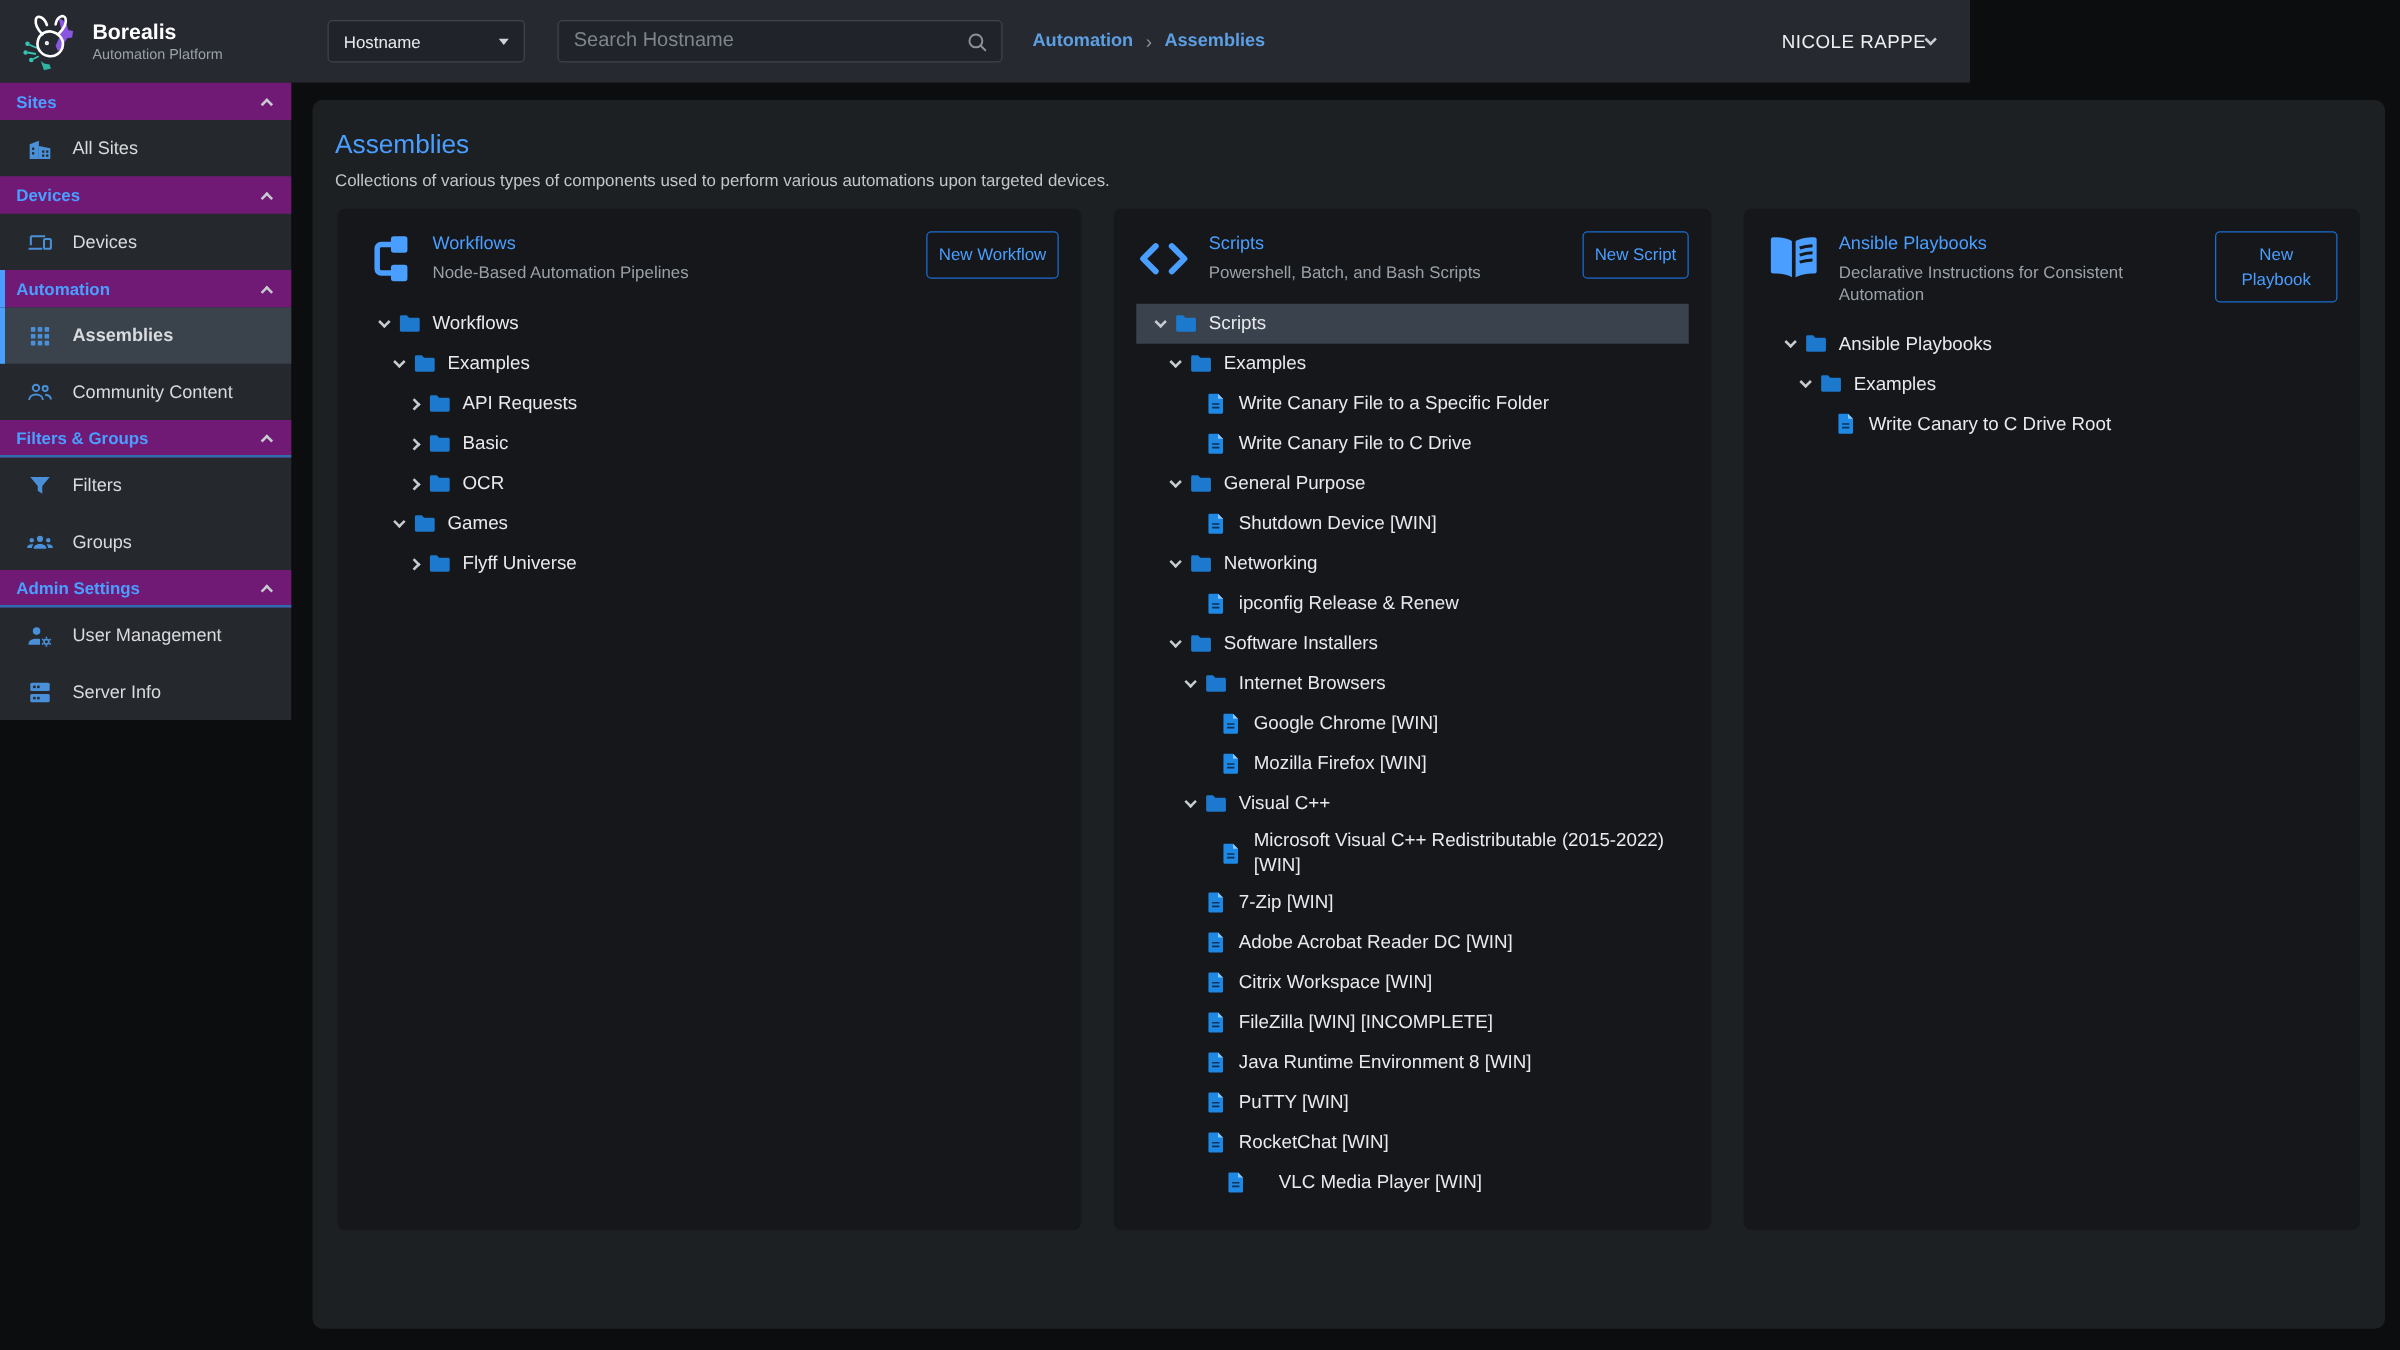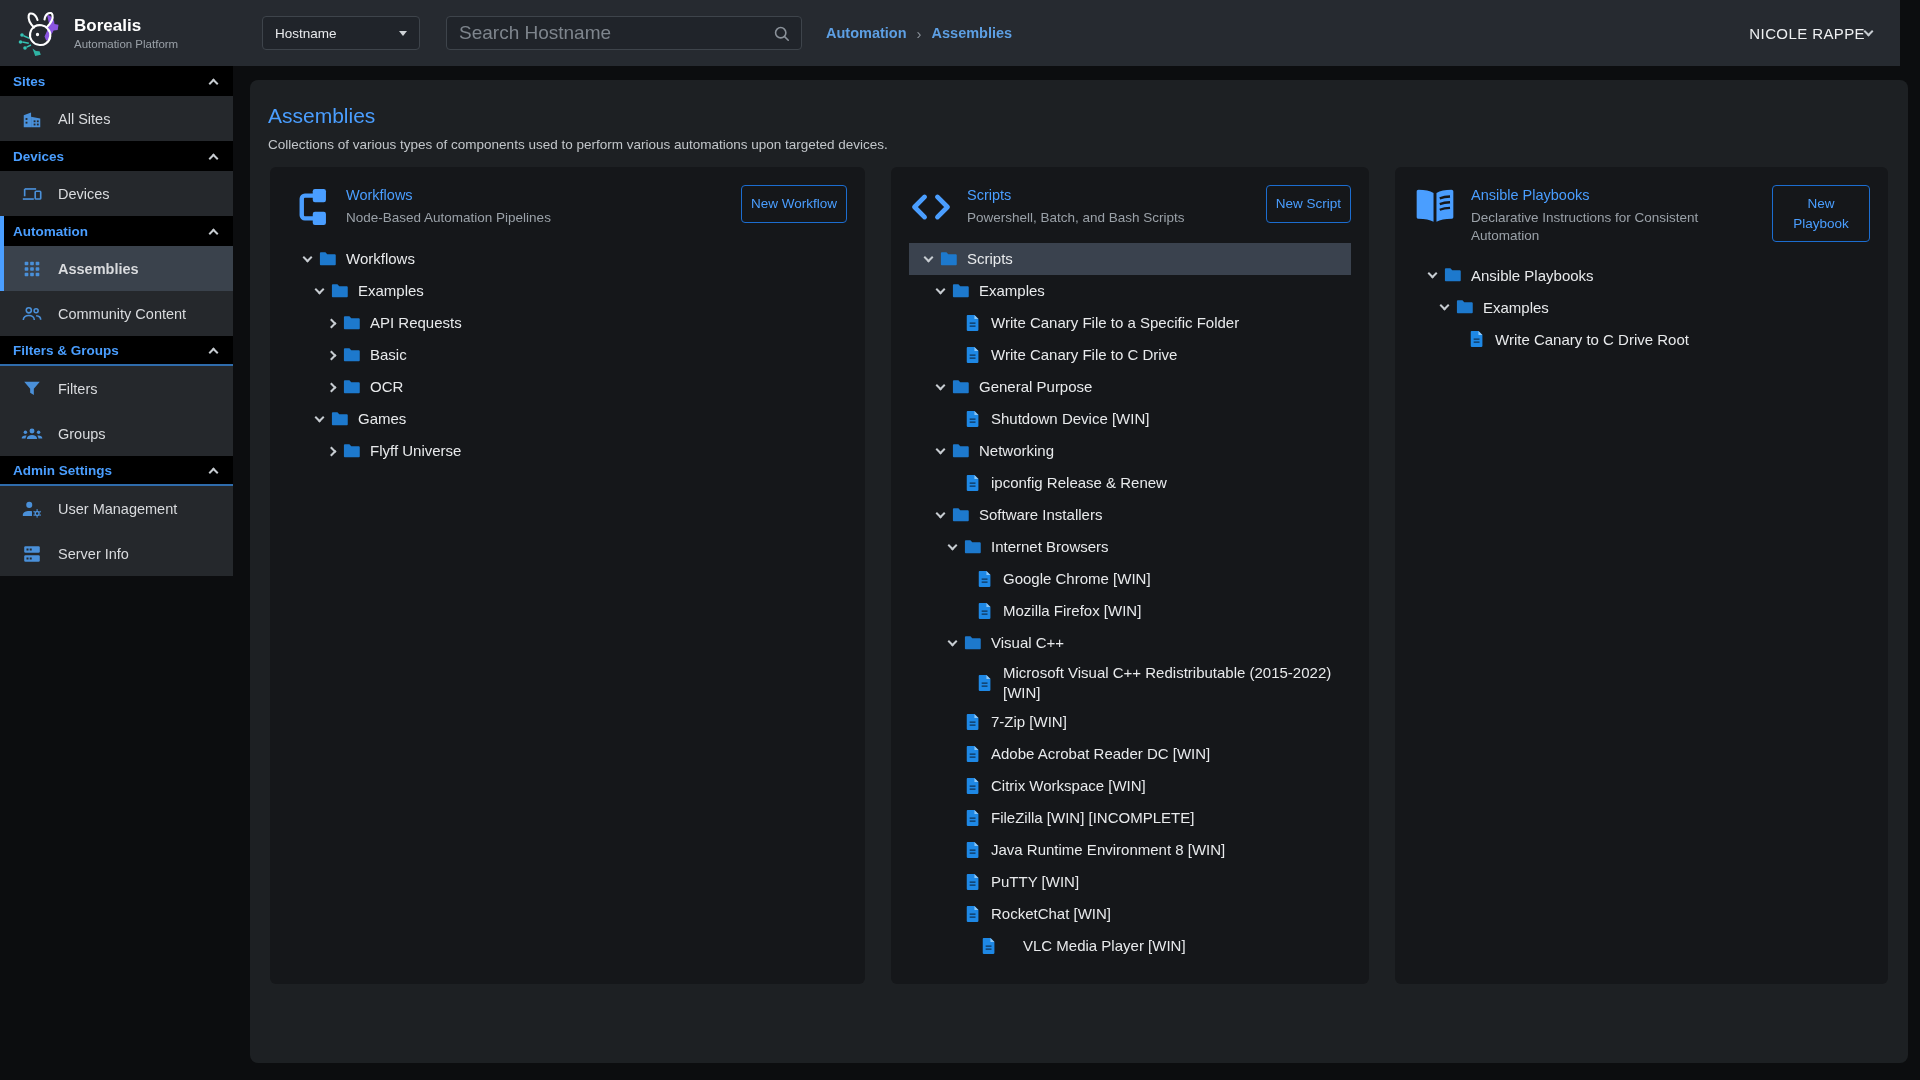--- a/index.html
+++ b/index.html
@@ -1,58 +1,58 @@
 <!DOCTYPE html>
 <html><head>
 <meta charset="utf-8">
 <style>
   * { margin:0; padding:0; box-sizing:border-box; }
   html,body { width:1920px; height:1080px; overflow:hidden; background:#0c0d0f;
               font-family:"Liberation Sans", sans-serif; }
 
   
-  .topbar { position:absolute; left:0; top:0; width:1900px; height:66px;
+  .topbar { position:absolute; left:0; top:0; width:1576px; height:66px;
             background:#262a30; display:flex; align-items:center; z-index:3; }
   .brand { width:238px; display:flex; align-items:center; gap:10px; padding-left:16px; flex-shrink:0; }
   .brand-logo { width:48px; height:48px; flex-shrink:0; }
   .brand-title { font-size:17px; font-weight:bold; color:#ffffff; line-height:1.15; }
   .brand-sub { font-size:11.5px; color:#9aa1a8; margin-top:2px; }
 
   .host-select { margin-left:24px; width:158px; height:34px; background:#20242a;
                  border:1px solid #3e444b; border-radius:4px; display:flex; align-items:center;
                  justify-content:space-between; padding:0 12px; color:#e8eaed; font-size:13.5px;
                  cursor:pointer; }
   .caret-down { width:0; height:0; border-left:4.5px solid transparent; border-right:4.5px solid transparent;
                 border-top:5.5px solid #cfd3d7; }
 
   .search-box { margin-left:26px; width:356px; height:34px; background:#20242a;
                 border:1px solid #3e444b; border-radius:4px; display:flex; align-items:center;
                 padding:0 10px 0 12px; }
   .search-box input { flex:1; background:transparent; border:none; outline:none;
-                      color:#d946ef; font-size:19px; font-family:inherit; }
+                      color:#d946ef; font-size:16px; font-family:inherit; }
   .search-box input::placeholder { color:#7e858d; }
   .search-icon svg { width:19px; height:19px; color:#8a9199; display:block; }
 
   .breadcrumb { margin-left:24px; display:flex; align-items:center; gap:10px;
                 font-size:14.5px; font-weight:bold; }
   .breadcrumb a { color:#5d9fe3; text-decoration:none; cursor:pointer; }
   .crumb-sep { color:#8a9199; font-weight:normal; font-size:15px; }
 
   .user-menu { margin-left:auto; margin-right:28px; display:flex; align-items:center; 
                color:#eef0f2; font-size:15px; letter-spacing:0.4px; cursor:pointer; }
   .chev { display:inline-block; width:7px; height:7px;
           border-right:2px solid #c7ccd1; border-bottom:2px solid #c7ccd1; }
   .chev.down  { transform:rotate(45deg); margin-top:-4px; }
   .chev.right { transform:rotate(-45deg); }
   .chev.up    { transform:rotate(-135deg); margin-top:4px; }
 
   
   .sidebar { position:absolute; left:0; top:66px; width:233px; background:#25282c; z-index:2; }
   .side-header { height:30px; display:flex; align-items:center; justify-content:space-between;
-                 padding:0 16px 0 13px; background:#000000; color:#4a9eff;
+                 padding:0 16px 0 13px; background:#701a75; color:#4a9eff;
                  font-weight:bold; font-size:13.5px; cursor:pointer; }
   .side-header.active { border-left:4px solid #4a9eff; padding-left:9px; }
   .side-header.underlined { border-bottom:2px solid #2f6cac; }
   .side-item { height:45px; display:flex; align-items:center; gap:15px; padding-left:21px;
                color:#d9dbde; font-size:14.5px; cursor:pointer; }
   .side-item.active { background:#3a424c; border-left:4px solid #4a9eff; padding-left:17px; font-weight:bold; }
   .side-icon { width:22px; height:22px; color:#4a90d9; flex-shrink:0; }
   .side-icon svg { width:22px; height:22px; display:block; }
 
   

